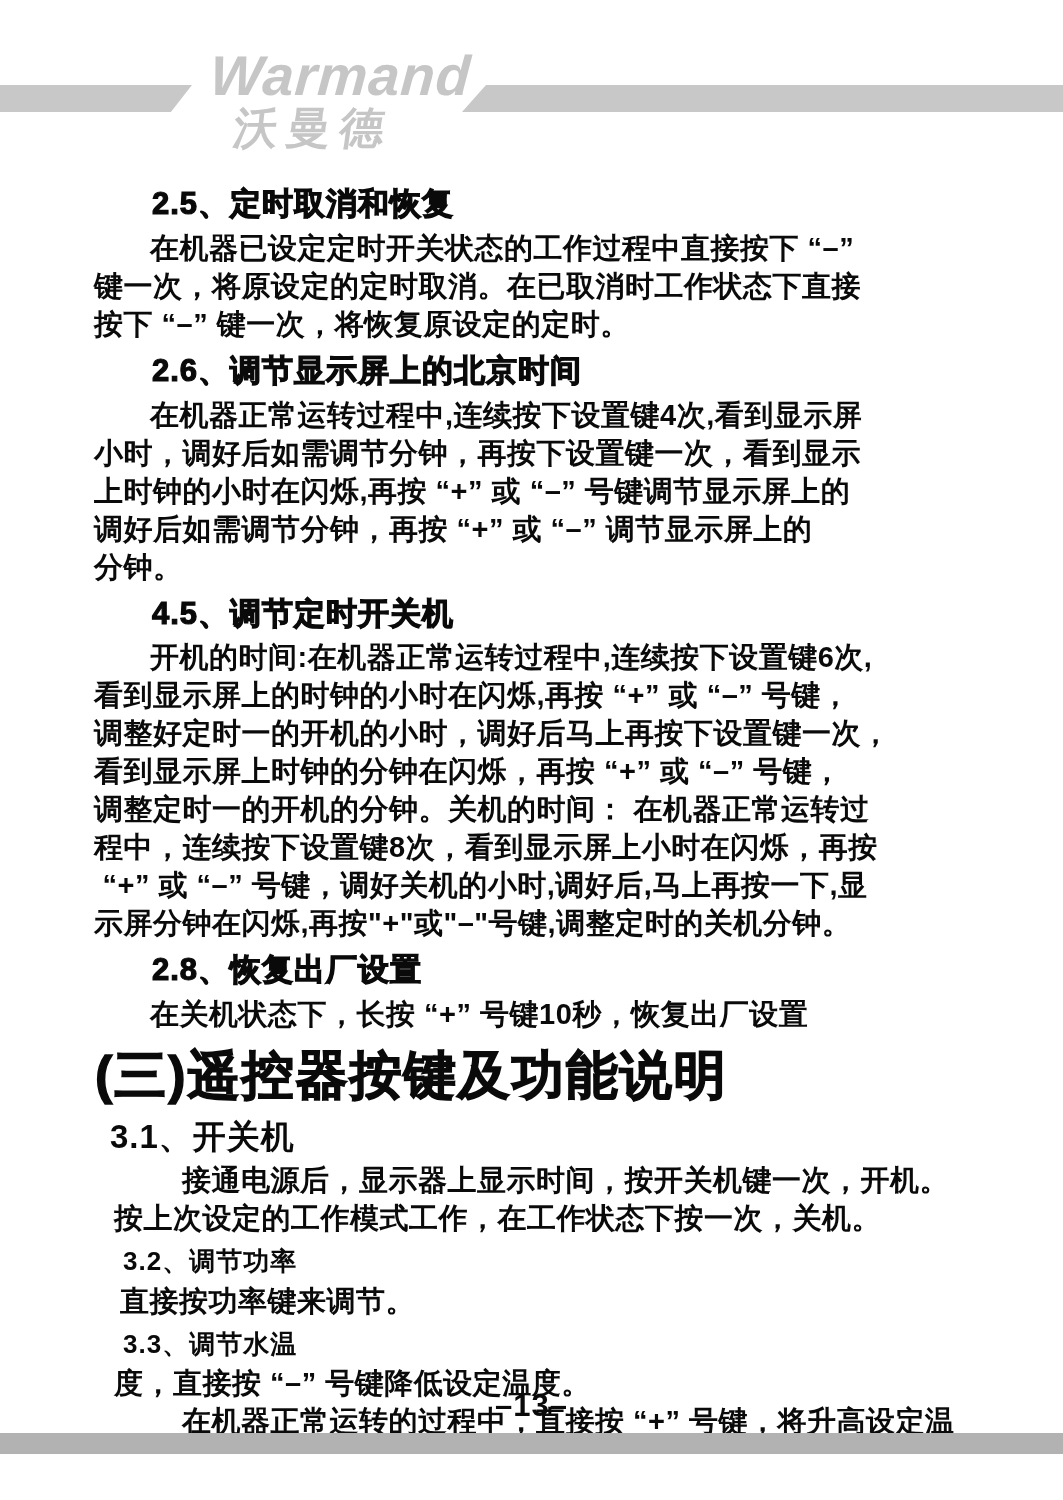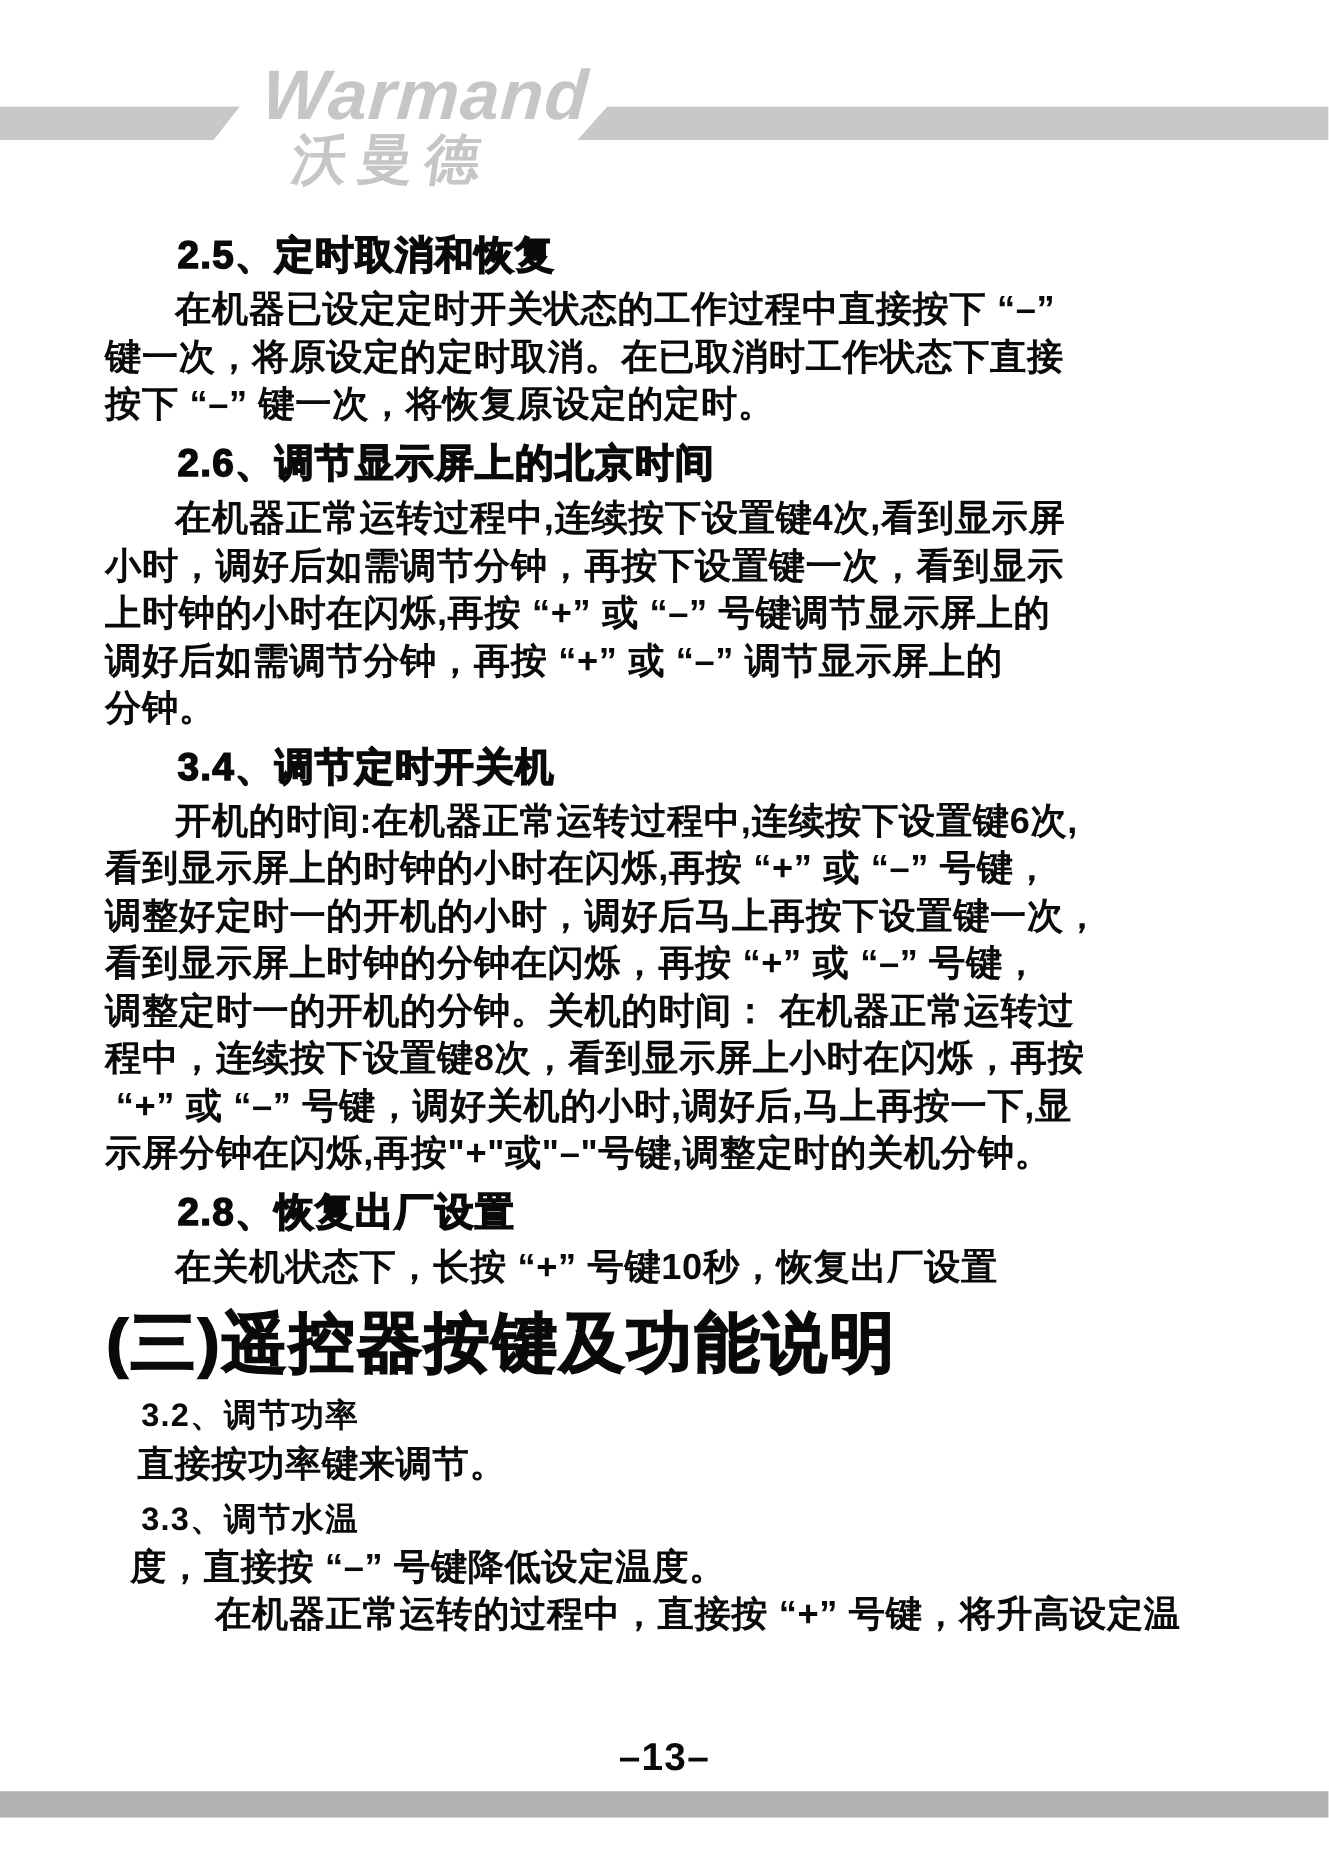--- a/index.html
+++ b/index.html
@@ -54,21 +54,21 @@
     font-weight: 700;
     color: #c6c6c6;
     letter-spacing: 9px;
     transform: skewX(-8deg);
     line-height: 1;
   }
 
   
   .content {
     position: absolute;
-    left: 68px;
+    left: 78px;
     top: 176px;
     width: 912px;
   }
   .heading {
     font-weight: 700;
     line-height: 1.25;
     white-space: pre;
     letter-spacing: 1px;
   }
   .h-sub {          
@@ -149,21 +149,21 @@
         <div class="heading h-sub">2.6、调节显示屏上的北京时间</div>
         <div class="para b-main">
           <div class="line first">在机器正常运转过程中,连续按下设置键4次,看到显示屏</div>
           <div class="line">小时，调好后如需调节分钟，再按下设置键一次，看到显示</div>
           <div class="line">上时钟的小时在闪烁,再按 “+” 或 “–” 号键调节显示屏上的</div>
           <div class="line">调好后如需调节分钟，再按 “+” 或 “–” 调节显示屏上的</div>
           <div class="line">分钟。</div>
         </div>
       </div>
       <div class="section">
-        <div class="heading h-sub">3.4、调节定时开关机</div>
+        <div class="heading h-sub">4.5、调节定时开关机</div>
         <div class="para b-main">
           <div class="line first">开机的时间:在机器正常运转过程中,连续按下设置键6次,</div>
           <div class="line">看到显示屏上的时钟的小时在闪烁,再按 “+” 或 “–” 号键，</div>
           <div class="line">调整好定时一的开机的小时，调好后马上再按下设置键一次，</div>
           <div class="line">看到显示屏上时钟的分钟在闪烁，再按 “+” 或 “–” 号键，</div>
           <div class="line">调整定时一的开机的分钟。关机的时间： 在机器正常运转过</div>
           <div class="line">程中，连续按下设置键8次，看到显示屏上小时在闪烁，再按</div>
           <div class="line"> “+” 或 “–” 号键，调好关机的小时,调好后,马上再按一下,显</div>
           <div class="line">示屏分钟在闪烁,再按"+"或"–"号键,调整定时的关机分钟。</div>
         </div>
@@ -171,20 +171,27 @@
       <div class="section">
         <div class="heading h-sub">2.8、恢复出厂设置</div>
         <div class="para b-main">
           <div class="line first">在关机状态下，长按 “+” 号键10秒，恢复出厂设置</div>
         </div>
       </div>
       <div class="section">
         <div class="heading h-major">(三)遥控器按键及功能说明</div>
       </div>
       <div class="section">
+        <div class="heading h-31">3.1、开关机</div>
+        <div class="para b-3">
+          <div class="line first">接通电源后，显示器上显示时间，按开关机键一次，开机。</div>
+          <div class="line">按上次设定的工作模式工作，在工作状态下按一次，关机。</div>
+        </div>
+      </div>
+      <div class="section">
         <div class="heading h-3x">3.2、调节功率</div>
         <div class="para b-32">
           <div class="line">直接按功率键来调节。</div>
         </div>
       </div>
       <div class="section">
         <div class="heading h-3x">3.3、调节水温</div>
         <div class="para b-3">
           <div class="line">度，直接按 “–” 号键降低设定温度。</div>
           <div class="line first">在机器正常运转的过程中，直接按 “+” 号键，将升高设定温</div>

